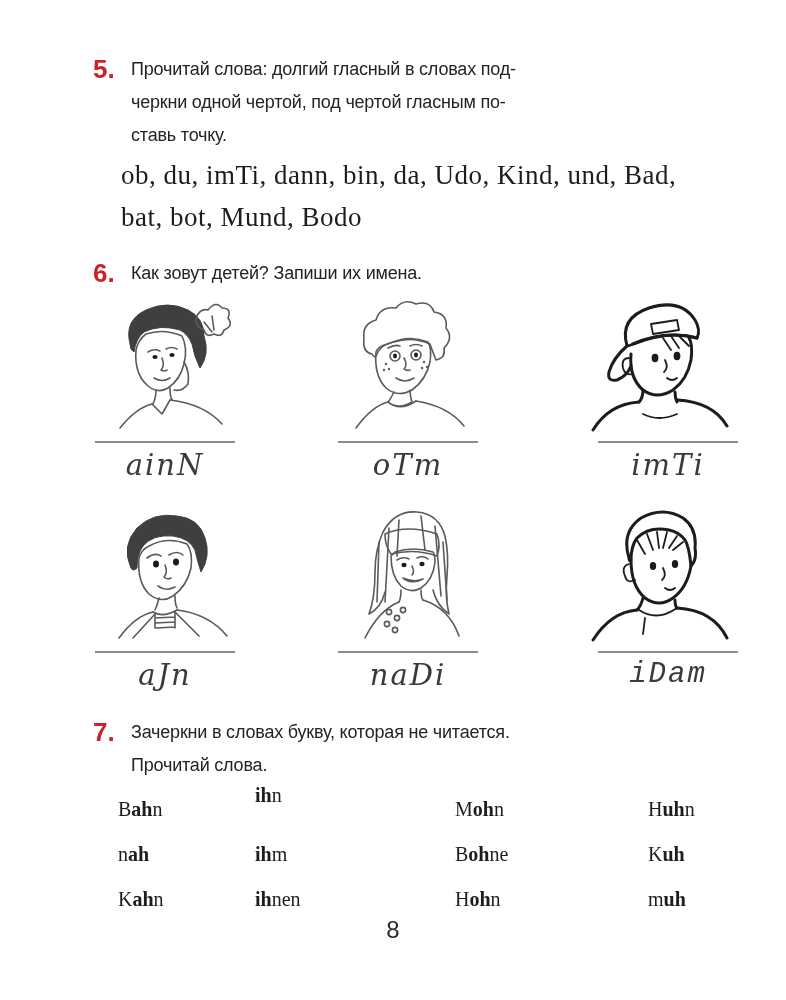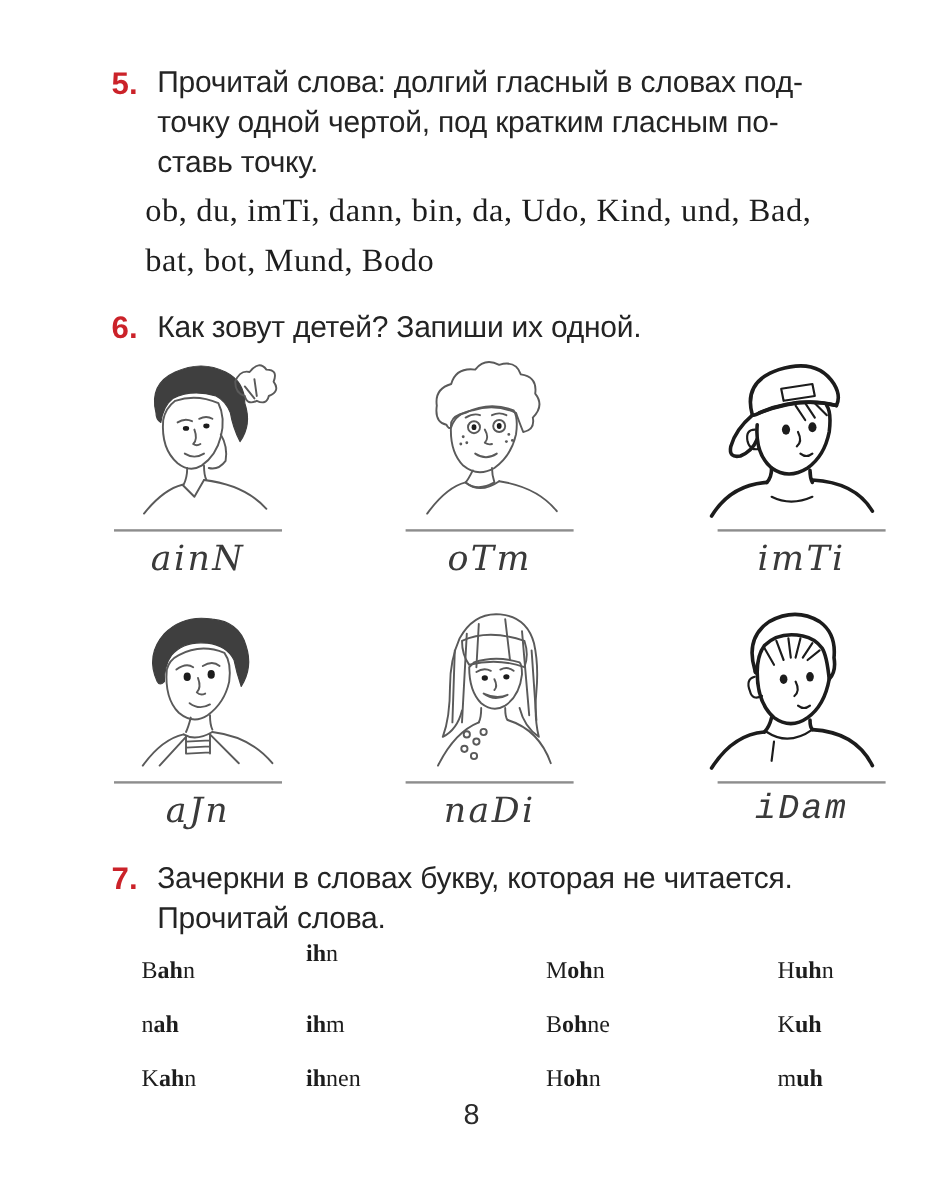--- a/index.html
+++ b/index.html
@@ -15,21 +15,21 @@
   }
   .exercise{position:absolute;display:flex;align-items:flex-start;}
   .ex-num{
     color:#cb2229;
     font-weight:bold;
     font-size:26px;
     width:38px;
     flex:0 0 38px;
     line-height:33px;
   }
-  .task{font-size:25px;line-height:33px;letter-spacing:-0.2px;color:#242424;}
+  .task{font-size:18px;line-height:33px;letter-spacing:-0.2px;color:#242424;}
   .task-line{white-space:nowrap;}
   .serif-words{
     position:absolute;
     font-family:"Liberation Serif", serif;
     font-size:27px;
     color:#1d1d1d;
     white-space:nowrap;
     letter-spacing:0.5px;
   }
   .portrait{position:absolute;}
@@ -73,30 +73,30 @@
 </style>
 </head>
 <body>
 
 <div class="page">
 
   <div class="exercise" style="left:93px;top:53px;">
     <div class="ex-num">5.</div>
     <div class="task">
       <div class="task-line">Прочитай слова: долгий гласный в словах под-</div>
-      <div class="task-line">точку одной чертой, под кратким гласным по-</div>
+      <div class="task-line">черкни одной чертой, под чертой гласным по-</div>
       <div class="task-line">ставь точку.</div>
     </div>
   </div>
   <div class="serif-words" style="left:121px;top:160px;">ob, du, imTi, dann, bin, da, Udo, Kind, und, Bad,</div>
   <div class="serif-words" style="left:121px;top:202px;">bat, bot, Mund, Bodo</div>
 
   <div class="exercise" style="left:93px;top:257px;">
     <div class="ex-num">6.</div>
-    <div class="task">Как зовут детей? Запиши их одной.</div>
+    <div class="task">Как зовут детей? Запиши их имена.</div>
   </div>
 
   <div class="portrait" style="left:100px;top:292px;">
     <svg width="140" height="140" viewBox="0 0 140 140">
       <path class="skd" d="M30,52 Q24,28 46,18 Q68,8 88,18 Q104,26 104,44 Q110,62 100,76 Q94,64 92,52 Q88,42 80,38 Q60,32 44,40 Q36,46 34,60 Q30,58 30,52 Z"></path>
       <path class="sk" d="M96,26 q4,-10 12,-8 q8,-10 14,-2 q10,0 6,10 q6,8 -4,12 q-2,8 -10,4 q-8,4 -10,-4 q-8,-2 -8,-12 Z" fill="#ffffff"></path>
       <path class="sk" d="M104,30 l8,10 M112,24 l2,14"></path>
       <path class="sk" d="M36,58 Q34,82 48,94 Q58,102 68,96 Q80,88 84,72 Q88,56 82,44 Q64,36 46,42 Q38,48 36,58 Z"></path>
       <path class="sk" d="M48,60 q6,-4 12,-1"></path>
       <path class="sk" d="M66,57 q6,-3 11,0"></path>

